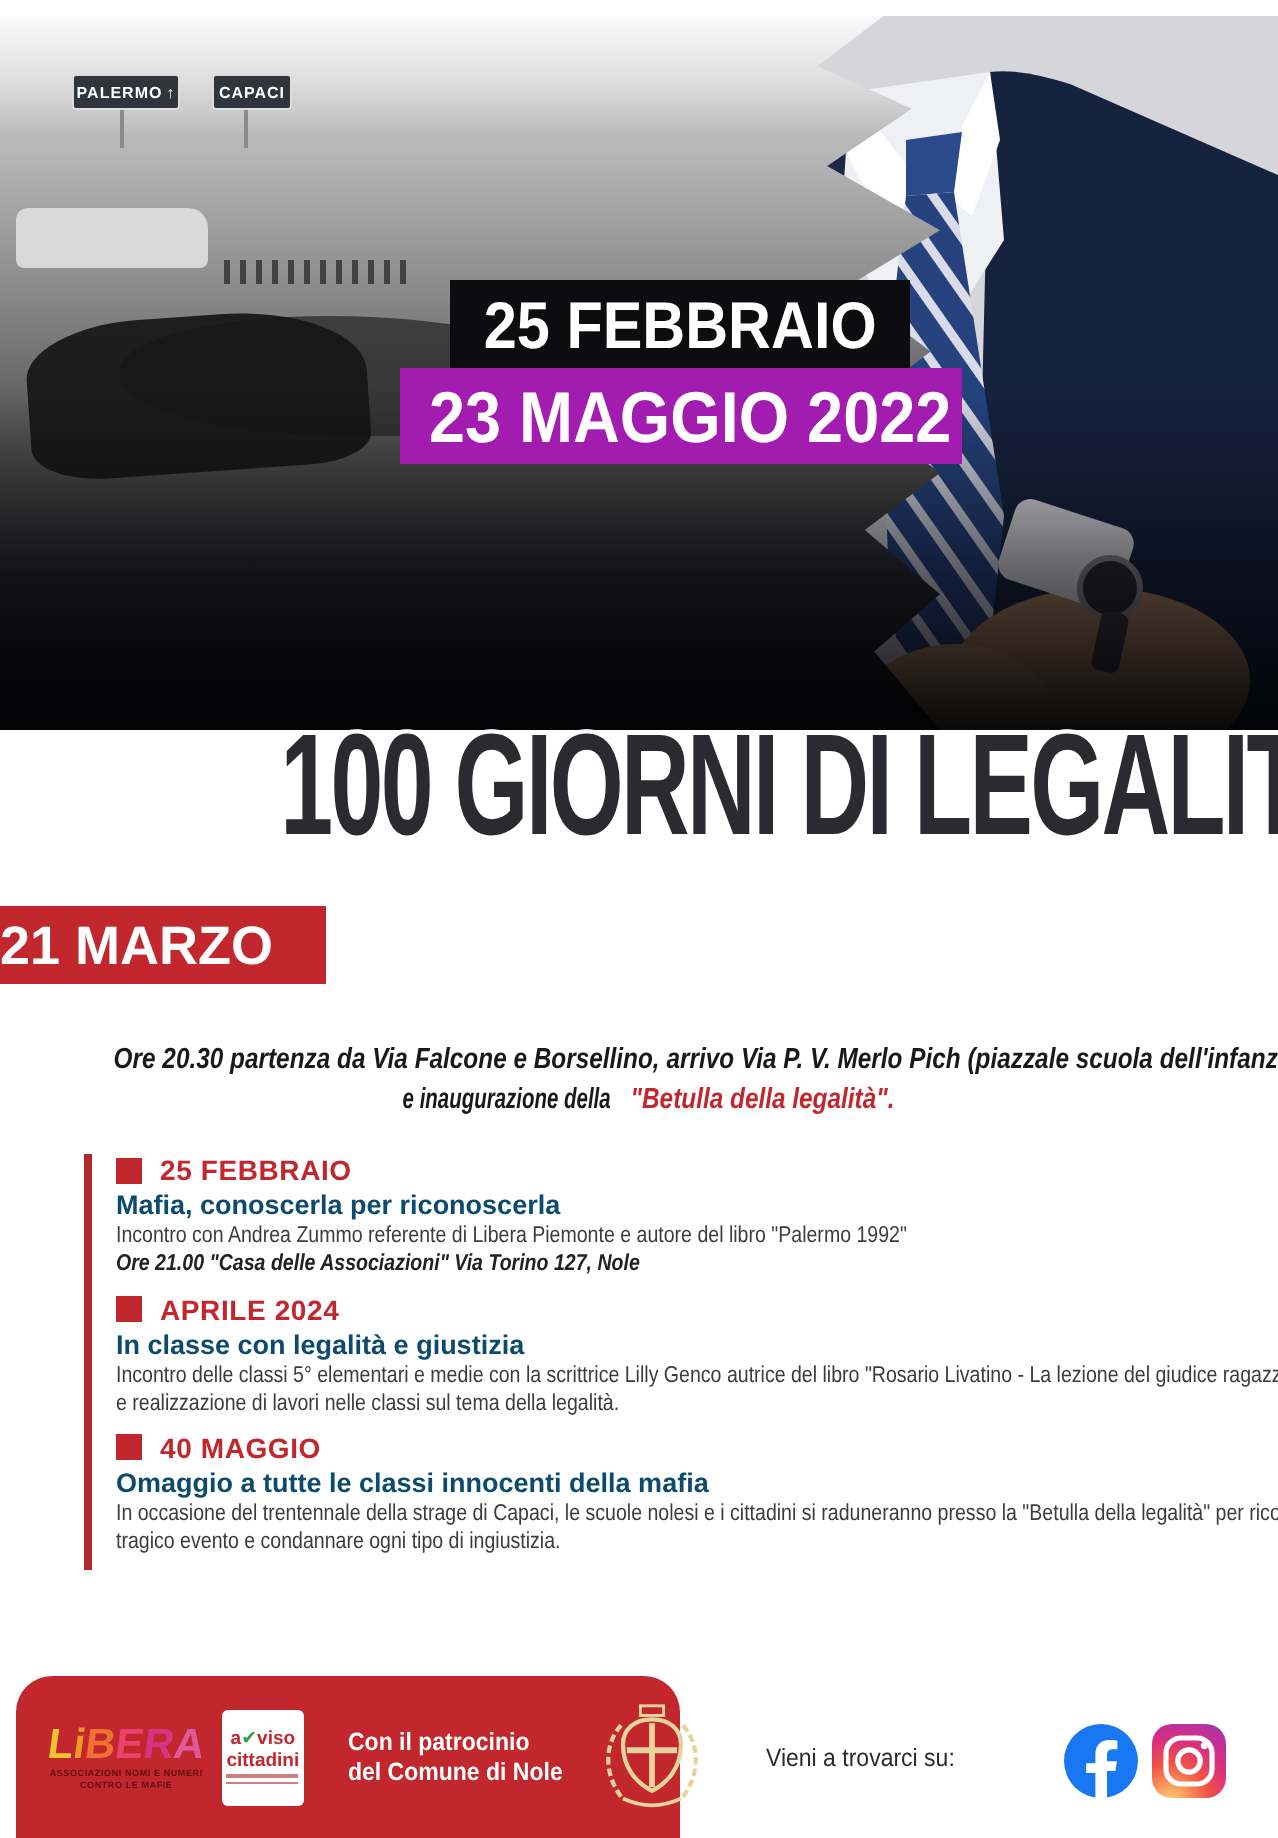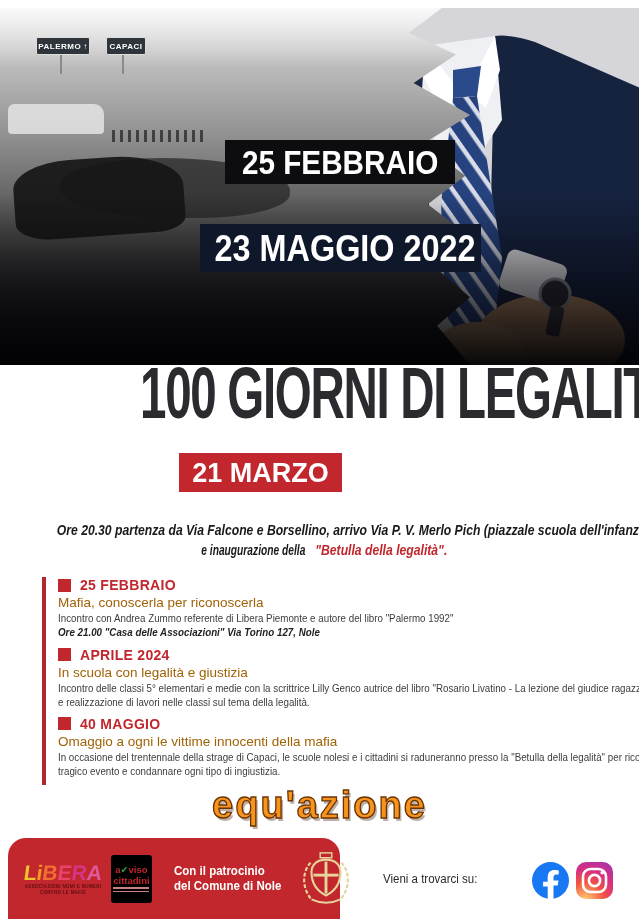--- a/index.html
+++ b/index.html
@@ -21,66 +21,66 @@
   .rubble{position:absolute;left:60px;top:150px;width:230px;height:60px;background:#282828;border-radius:45% 55% 40% 50%;opacity:.75;}
   .crowd{position:absolute;left:112px;top:122px;width:96px;height:12px;opacity:.7;
     background:repeating-linear-gradient(90deg,#1f1f1f 0 3px,transparent 3px 8px);}
   .banner-shade{position:absolute;left:0;top:0;width:100%;height:100%;z-index:4;
     background:linear-gradient(180deg,rgba(0,0,0,0) 52%,rgba(4,4,8,.55) 76%,rgba(2,2,4,.96) 100%);}
 
   
   .badge{position:absolute;z-index:6;color:#fff;font-weight:800;text-align:center;}
   .badge span{display:inline-block;transform:scaleX(.9);white-space:nowrap;}
   .badge-black{left:225px;top:140px;width:230px;height:44px;line-height:45px;font-size:33px;background:#0d0d10;}
-  .badge-red{left:200px;top:184px;width:281px;height:48px;line-height:49px;font-size:36px;background:#0f172a;margin-top:40px;}
+  .badge-red{left:200px;top:184px;width:281px;height:48px;line-height:49px;font-size:36px;background:#a21caf;}
 
   
   .title-wrap{position:absolute;left:0;width:639px;text-align:center;z-index:6;}
   .title1{top:300px;}
   .title1 span{display:inline-block;font-size:58px;line-height:58px;font-weight:800;color:#fbfbfb;
     letter-spacing:-1px;transform:scaleX(.8);white-space:nowrap;text-shadow:0 2px 6px rgba(0,0,0,.45);}
   .title2{top:356px;}
   .title2 span{display:inline-block;font-size:72px;line-height:74px;font-weight:800;color:#2b2b2f;
     letter-spacing:-2px;transform:scaleX(.66);white-space:nowrap;
     text-shadow:2px 0 0 #fff,-2px 0 0 #fff,0 2px 0 #fff,0 -2px 0 #fff,2px 2px 0 #fff,-2px -2px 0 #fff,2px -2px 0 #fff,-2px 2px 0 #fff;}
 
   
-  .marzo-wrap{position:absolute;left:0;top:453px;width:521px;text-align:center;z-index:5;}
+  .marzo-wrap{position:absolute;left:0;top:453px;width:521px;z-index:5;}
   .marzo-badge{display:inline-block;background:#c1272d;color:#fff;font-weight:800;font-size:27px;
     width:163px;height:39px;line-height:40px;}
   .headline{position:absolute;left:0;top:496px;width:639px;text-align:center;}
   .headline span{display:inline-block;color:#be2730;font-weight:700;font-size:17.5px;white-space:nowrap;transform:scaleX(.88);}
   .detail{position:absolute;left:0;width:639px;text-align:center;}
   .detail span{display:inline-block;font-style:italic;font-weight:700;font-size:14.5px;color:#191919;white-space:nowrap;transform:scaleX(.84);}
   .detail .hl{color:#c1272d;transform:none;display:inline;}
   .detail1{top:521px;} .detail2{top:541px;}
 
   
   .events{position:absolute;left:42px;top:577px;right:24px;border-left:4px solid #b2282e;padding-left:12px;z-index:5;}
   .event{margin-bottom:7px;}
   .event-head{display:flex;align-items:center;gap:9px;margin-bottom:2px;}
   .sq{width:13px;height:13px;background:#c1272d;flex:0 0 auto;}
   .event-date{color:#c1272d;font-weight:700;font-size:14px;letter-spacing:.3px;}
-  .event-title{font-weight:400;font-size:13.5px;color:#a16207;margin-bottom:1px;}
+  .event-title{font-weight:700;font-size:13.5px;color:#0c4a6e;margin-bottom:1px;}
   .event-line{font-size:11.5px;color:#3c3c3c;line-height:1.22;white-space:nowrap;transform:scaleX(.85);transform-origin:left center;}
   .event-venue{font-size:11.5px;font-weight:700;font-style:italic;color:#222;white-space:nowrap;transform:scaleX(.85);transform-origin:left center;line-height:1.3;}
 
   
   .equazione{position:absolute;left:0;top:784px;width:639px;text-align:center;z-index:5;}
   .equazione span{font-weight:800;font-size:38px;letter-spacing:2px;color:#f7941d;
     -webkit-text-stroke:1.3px #6a3305;text-shadow:2px 3px 0 rgba(70,30,0,.35);}
 
   
   .footer-bar{position:absolute;left:8px;top:838px;width:332px;height:81px;background:#c1272d;
     border-radius:18px 18px 0 0;display:flex;align-items:center;padding:0 10px 0 16px;box-sizing:border-box;gap:9px;z-index:5;}
   .libera{display:flex;flex-direction:column;align-items:center;line-height:1;}
   .libera-word{font-weight:800;font-size:21px;transform:skewX(-8deg);letter-spacing:0;}
   .libera-word b{font-weight:800;}
   .libera-sub{font-size:4.5px;color:#5e0e12;font-weight:700;letter-spacing:.3px;margin-top:2px;}
-  .avviso{background:#000000;border-radius:3px;width:48px;height:48px;display:flex;flex-direction:column;
+  .avviso{background:#ffffff;border-radius:3px;width:48px;height:48px;display:flex;flex-direction:column;
     align-items:center;justify-content:center;line-height:1;padding:2px;box-sizing:border-box;}
   .avviso-l1{color:#c1272d;font-weight:800;font-size:9.5px;}
   .avviso-l1 .chk{color:#2e9e3e;font-weight:800;}
   .avviso-l2{color:#c1272d;font-weight:800;font-size:9.5px;margin-top:1px;}
   .avviso-fine{width:36px;height:1.5px;background:#c98080;margin-top:2px;}
   .foot-div{width:2px;height:36px;background:rgba(255,255,255,.9);margin:0 2px;}
   .patrocinio{color:#fff;font-weight:700;font-size:12.5px;line-height:1.2;white-space:nowrap;transform:scaleX(.92);transform-origin:left center;}
   .crest{flex:0 0 auto;margin-left:-2px;}
 
   .social-label{position:absolute;left:383px;top:872px;font-size:12.5px;color:#2b2b2b;
@@ -169,40 +169,37 @@
       <div class="event-title">Mafia, conoscerla per riconoscerla</div>
       <div class="event-line">Incontro con Andrea Zummo referente di Libera Piemonte e autore del libro "Palermo 1992"</div>
       <div class="event-venue">Ore 21.00 "Casa delle Associazioni" Via Torino 127, Nole</div>
     </div>
 
     <div class="event">
       <div class="event-head">
         <div class="sq"></div>
         <div class="event-date">APRILE 2024</div>
       </div>
-      <div class="event-title">In scuola con legalità e giustizia</div>
+      <div class="event-title">In classe con legalità e giustizia</div>
       <div class="event-line">Incontro delle classi 5° elementari e medie con la scrittrice Lilly Genco autrice del libro "Rosario Livatino - La lezione del giudice ragazzino",</div>
       <div class="event-line">e realizzazione di lavori nelle classi sul tema della legalità.</div>
     </div>
 
     <div class="event">
       <div class="event-head">
         <div class="sq"></div>
         <div class="event-date">40 MAGGIO</div>
       </div>
-      <div class="event-title">Omaggio a ogni le vittime innocenti della mafia</div>
+      <div class="event-title">Omaggio a tutte le classi innocenti della mafia</div>
       <div class="event-line">In occasione del trentennale della strage di Capaci,  le scuole nolesi e i cittadini si raduneranno presso la "Betulla della legalità" per ricordare</div>
       <div class="event-line">tragico evento e condannare ogni tipo di ingiustizia.</div>
     </div>
 
   </div>
 
-  <div class="equazione">
-    <span>equ'azione</span>
-  </div>
 
   <div class="footer-bar">
 
     <div class="libera">
       <div class="libera-word"><b style="color:#efc32f">L</b><b style="color:#f29a23">i</b><b style="color:#ef7030">B</b><b style="color:#e9446b">E</b><b style="color:#d63584">R</b><b style="color:#e05a9b">A</b></div>
       <div class="libera-sub">ASSOCIAZIONI NOMI E NUMERI</div>
       <div class="libera-sub">CONTRO LE MAFIE</div>
     </div>
 
     <div class="avviso">

